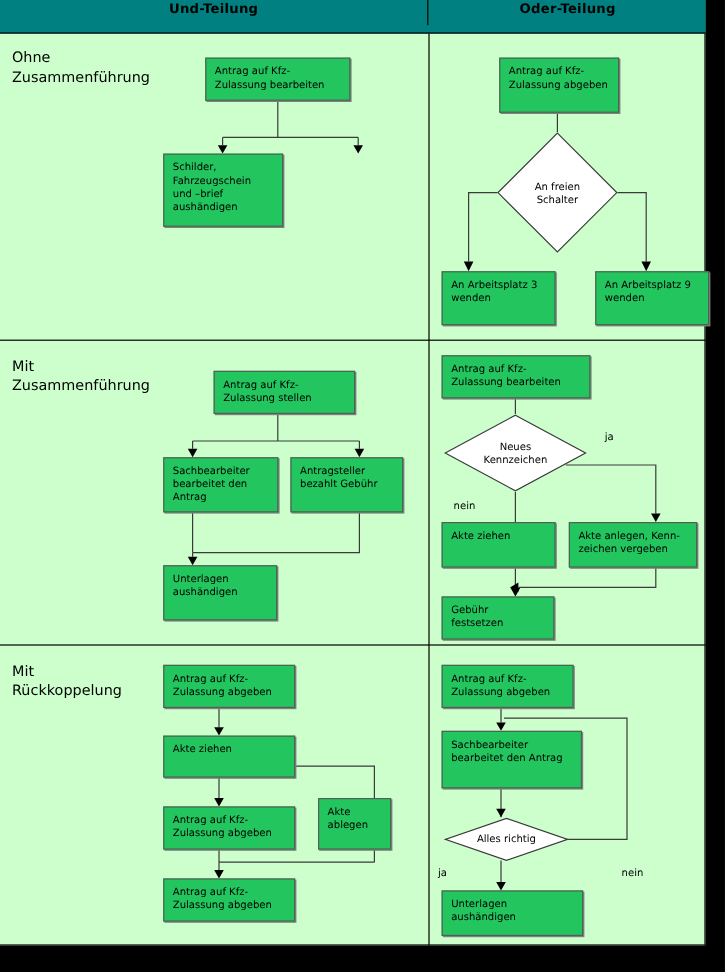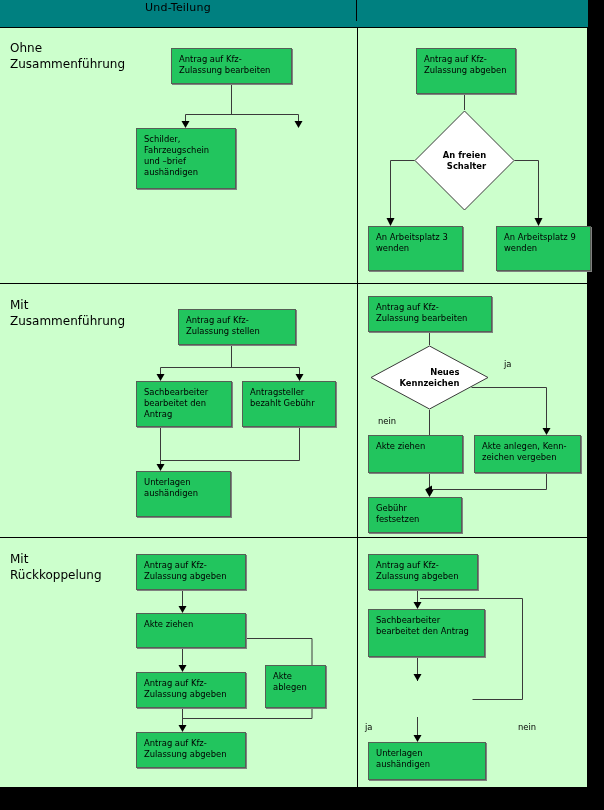--- a/index.html
+++ b/index.html
@@ -34,21 +34,21 @@
   }
   .header-cell {
     position: absolute;
     top: 0;
     height: 21px;
     display: flex;
     align-items: flex-start;
     justify-content: center;
     padding-top: 1px;
     font-size: 11px;
-    font-weight: normal;
+    font-weight: bold;
     color: #000;
     letter-spacing: 0.2px;
   }
   .header-cell.left  { left: 0;   width: 357px; border-right: 1px solid #000; }
   .header-cell.right { left: 358px; width: 230px; }
 
   
   .vrule {
     position: absolute;
     left: 357px; top: 28px;
@@ -95,23 +95,22 @@
     left: 0; top: 0;
     width: 100%; height: 100%;
     display: flex;
     flex-direction: column;
     align-items: center;
     justify-content: center;
     font-size: 8.4px;
     line-height: 11px;
     color: #000;
     white-space: pre-line;
-    text-align: right;
+    text-align: center;
     pointer-events: none;
-    font-weight: bold;
   }
 
   
   .conn {
     position: absolute;
     left: 0; top: 0;
     pointer-events: none;
   }
 
   
@@ -121,20 +120,21 @@
     color: #000;
   }
 </style>
 </head>
 <body>
 
 <div id="frame">
 
   <div class="header-band">
     <div class="header-cell left">Und-Teilung</div>
+    <div class="header-cell right">Oder-Teilung</div>
   </div>
 
   <div class="vrule"></div>
   <div class="hrule r1"></div>
   <div class="hrule r2"></div>
 
   <div class="row-label" style="left:10px; top:40px;">Ohne
 Zusammenführung</div>
   <div class="row-label" style="left:10px; top:297px;">Mit
 Zusammenführung</div>
@@ -303,20 +303,26 @@
     <polygon points="413.5,602 421.5,602 417.5,609" fill="#000"></polygon>
     <polygon points="413.5,735 421.5,735 417.5,742" fill="#000"></polygon>
     <polygon points="413.5,674 421.5,674 417.5,681" fill="#000"></polygon>
   </svg>
 
   <div class="node" style="left:368px; top:554px; width:110px; height:36px;">Antrag auf Kfz-
 Zulassung abgeben</div>
   <div class="node" style="left:368px; top:609px; width:117px; height:48px;">Sachbearbeiter
 bearbeitet den Antrag</div>
 
+  <div class="diamond-wrap" style="left:370px; top:681px; width:104px; height:37px;">
+    <svg width="104" height="37">
+      <polygon points="52,1 103,18.5 52,36 1,18.5" fill="#ffffff" stroke="#3a3a3a" stroke-width="1"></polygon>
+    </svg>
+    <div class="diamond-text">Alles richtig</div>
+  </div>
 
   <div class="edge-label" style="left:365px; top:722px;">ja</div>
   <div class="edge-label" style="left:518px; top:722px;">nein</div>
 
   <div class="node" style="left:368px; top:742px; width:118px; height:38px;">Unterlagen
 aushändigen</div>
 
 </div>
 
 </body></html>

